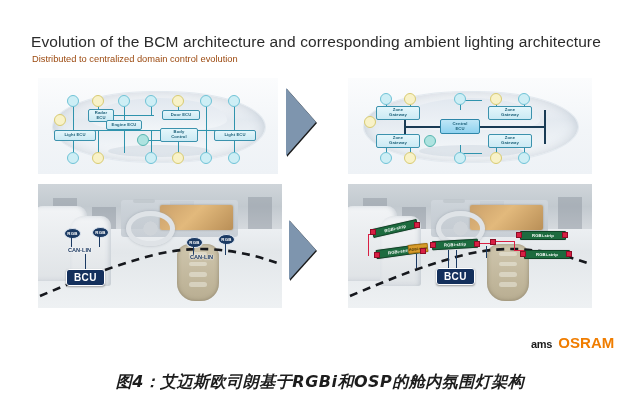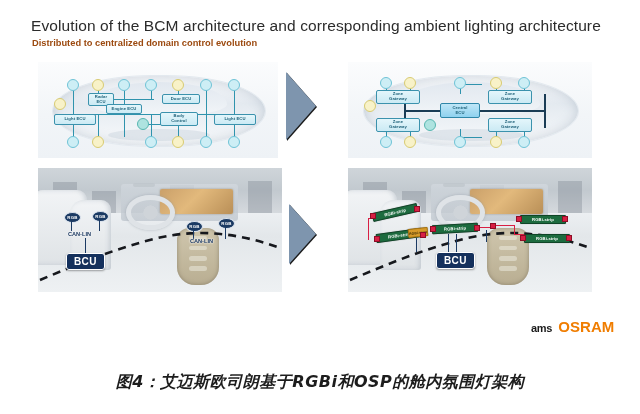--- a/index.html
+++ b/index.html
@@ -9,39 +9,39 @@
   }
   body {
     width: 640px;
     height: 414px;
     position: relative;
     font-family: "Liberation Sans", sans-serif;
     overflow: hidden;
   }
   .slide {
     position: absolute;
-    left: 0; top: 0;
+    left: 0; top: 16px;
     width: 640px; height: 360px;
     background: #ffffff;
   }
 
   
   .title {
     position: absolute;
     left: 31px; top: 17px;
     font-size: 15.5px;
     color: #2b2b2b;
     letter-spacing: .1px;
     white-space: nowrap;
   }
   .subtitle {
     position: absolute;
     left: 32px; top: 38px;
     font-size: 9.3px;
-    font-weight: bold;
+    font-weight: normal;
     color: #9c4a10;
     white-space: nowrap;
   }
 
   
   .arrow {
     position: absolute;
     width: 0; height: 0;
     border-style: solid;
     border-width: 34px 0 34px 30px;

